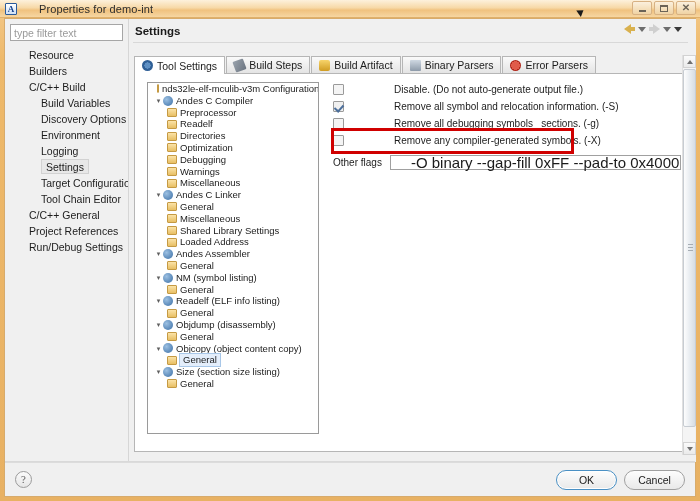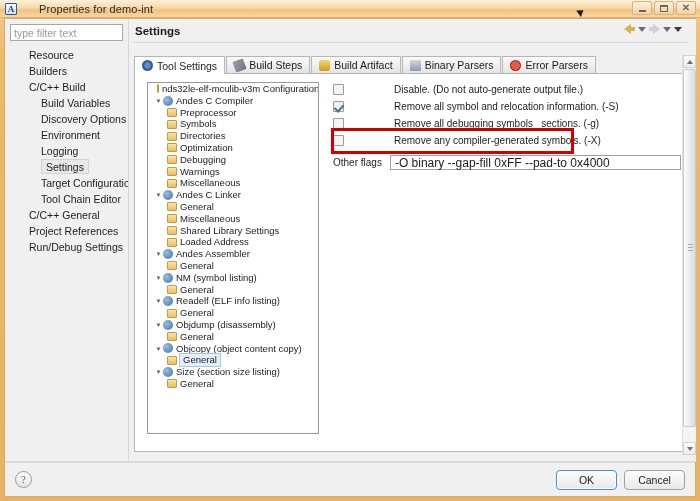--- a/index.html
+++ b/index.html
@@ -128,21 +128,21 @@
   .cb{ width:11px;height:11px;border:1px solid #9a9a9a; background:#f4f4f4; margin-right:5px; border-radius:1px; position:relative;}
   .cb.checked{ background:#f0f0f0; }
   .cb.checked:after{
     content:""; position:absolute; left:2px; top:1px; width:4px; height:7px;
     border:solid #4c6f9b; border-width:0 2px 2px 0; transform:rotate(42deg);
   }
   .flagrow{ display:flex; align-items:center; margin-top:8px; font-size:10px;}
   .flaglabel{ color:#1c1c1c; margin-right:8px; white-space:nowrap;}
   .flaginput{
     flex:1; height:15px; background:#ffffff; border:1px solid #a0a0a0;
-    font-size:12px; color:#1b1b1b; display:flex; align-items:center; padding-left:4px;
+    font-size:15px; color:#1b1b1b; display:flex; align-items:center; padding-left:20px;
   }
   .redbox{
     position:absolute; left:196px; top:54px; width:243px; height:26px;
     border:3px solid #d00000; pointer-events:none;
   }
 
   
   .vscroll{
     position:absolute; right:1px; top:36px; width:13px; height:400px;
     background:#f4f4f4; border-left:1px solid #e0e0e0;
@@ -168,21 +168,21 @@
     position:absolute; left:10px; top:8px; width:17px; height:17px; border-radius:50%;
     border:1px solid #9b9b9b; background:linear-gradient(to bottom,#fbfbfb,#e6e6e6);
     color:#5b5b5b; font-size:11px; text-align:center; line-height:15px;
     font-family:"Liberation Serif",serif;
   }
   .btn{
     position:absolute; top:7px; height:20px; width:61px;
     font-size:10.5px; color:#1a1a1a;
     display:flex;align-items:center;justify-content:center;
     background:linear-gradient(to bottom,#fdfdfd,#e9e9e9);
-    border:1px solid #a0a0a0; border-radius:4px;margin-left:40px;
+    border:1px solid #a0a0a0; border-radius:10px;margin-left:40px;
   }
   .btn.ok{ right:78px; border:1px solid #4a90c4; box-shadow:inset 0 0 0 1px #ffffff; }
   .btn.cancel{ right:10px; }
   
   .footsep{ position:absolute; left:0; bottom:34px; width:690px; height:1px; background:#d9d9d9;}
 
   
   .cursor{
     position:absolute; left:578px; top:8px; width:0;height:0;
     border-left:6px solid #1a1a1a; border-bottom:4px solid transparent;
@@ -287,21 +287,21 @@
               <span class="twist">▾</span>
               <span class="cicon"></span>
               <span class="lbl">Andes C Compiler</span>
             </div>
             <div class="tl indent2">
               <span class="ficon"></span>
               <span class="lbl">Preprocessor</span>
             </div>
             <div class="tl indent2">
               <span class="ficon"></span>
-              <span class="lbl">Symbols</span>
+              <span class="lbl">Readelf</span>
             </div>
             <div class="tl indent2">
               <span class="ficon"></span>
               <span class="lbl">Directories</span>
             </div>
             <div class="tl indent2">
               <span class="ficon"></span>
               <span class="lbl">Optimization</span>
             </div>
             <div class="tl indent2">

